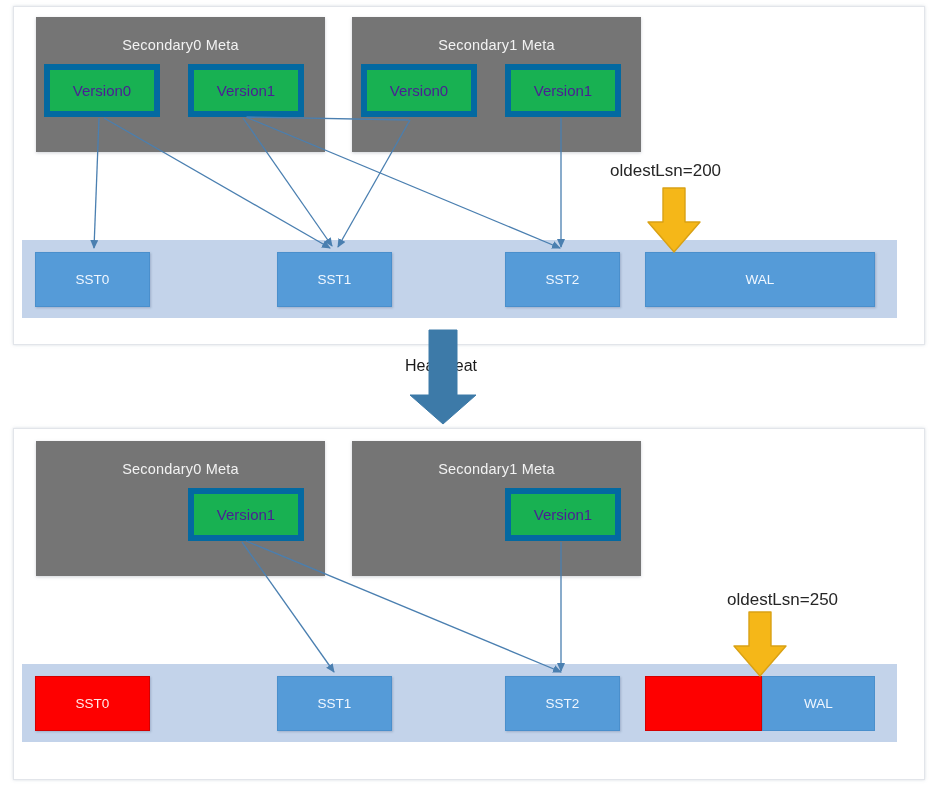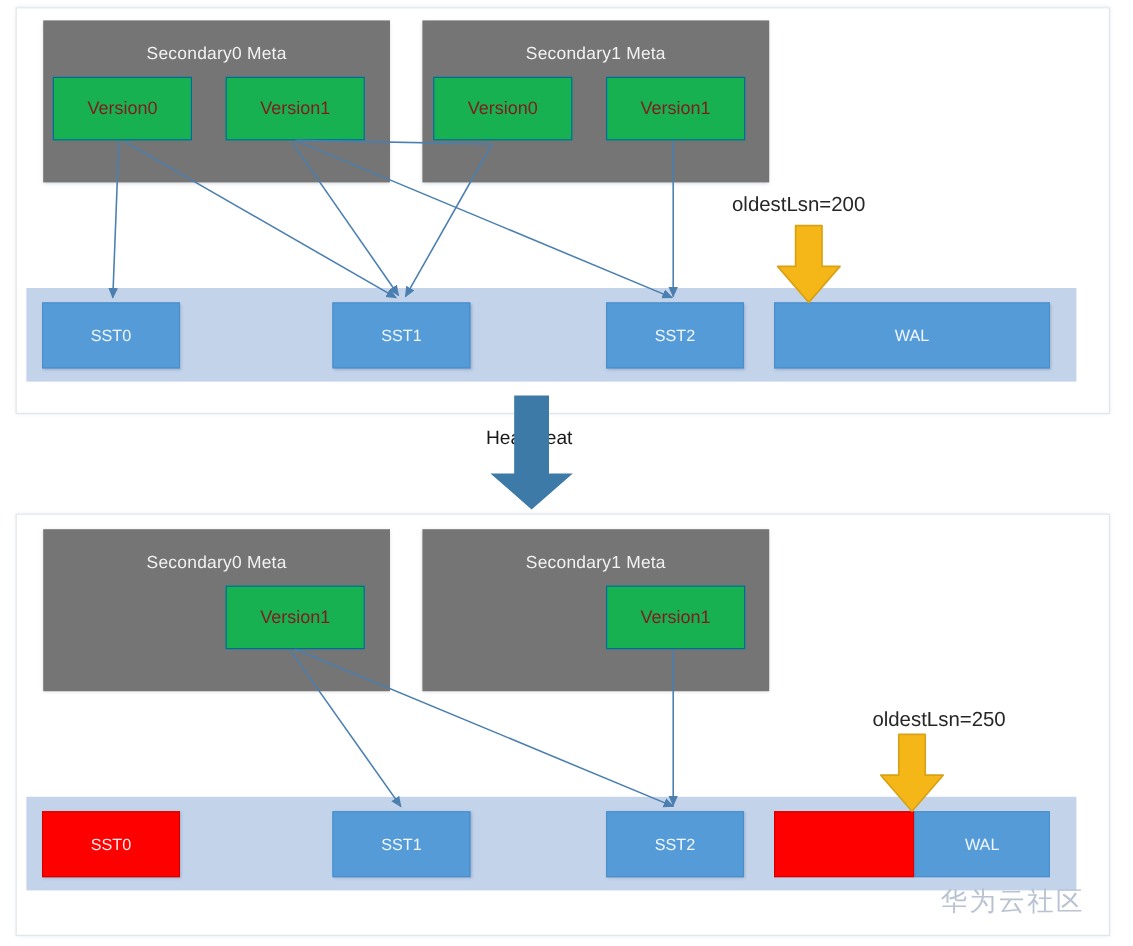--- a/index.html
+++ b/index.html
@@ -37,23 +37,23 @@
     color:#f2f2f2;
     font-size:14.5px;
     letter-spacing:.2px;
     white-space:nowrap;
   }
 
   
   .version-box{
     position:absolute;
     background:#18b152;
-    border:1px solid #0369a1;
-    box-sizing:border-box;
-    color:#7f1d1d;
+    border:6px solid #0369a1;
+    box-sizing:border-box;
+    color:#4c1d95;
     font-size:15px;
     display:flex;align-items:center;justify-content:center;
     white-space:nowrap;
   }
 
   
   .storage-strip{
     position:absolute;
     background:#c3d3ea;
     box-sizing:border-box;
@@ -149,21 +149,20 @@
   <div class="blk blk-blue" style="left:277px;top:676px;width:115px;height:55px;">SST1</div>
   <div class="blk blk-blue" style="left:505px;top:676px;width:115px;height:55px;">SST2</div>
 
   <div class="wal-split" style="left:645px;top:676px;width:230px;height:55px;">
     <div class="half-red"></div>
     <div class="half-blue">WAL</div>
   </div>
 
   <div class="lbl" style="left:727px;top:590px;">oldestLsn=250</div>
 
-  <div class="watermark" style="left:784px;top:736px;">华为云社区</div>
 
   <svg class="overlay" viewBox="0 0 944 788">
     <defs>
       <marker id="ah" markerWidth="11" markerHeight="11" refX="8" refY="4" orient="auto" markerUnits="userSpaceOnUse">
         <path d="M0,0 L9,4 L0,8 Z" fill="#4a7fb0"></path>
       </marker>
     </defs>
 
     <g stroke="#4a7fb0" stroke-width="1.3" fill="none" marker-end="url(#ah)">
 

